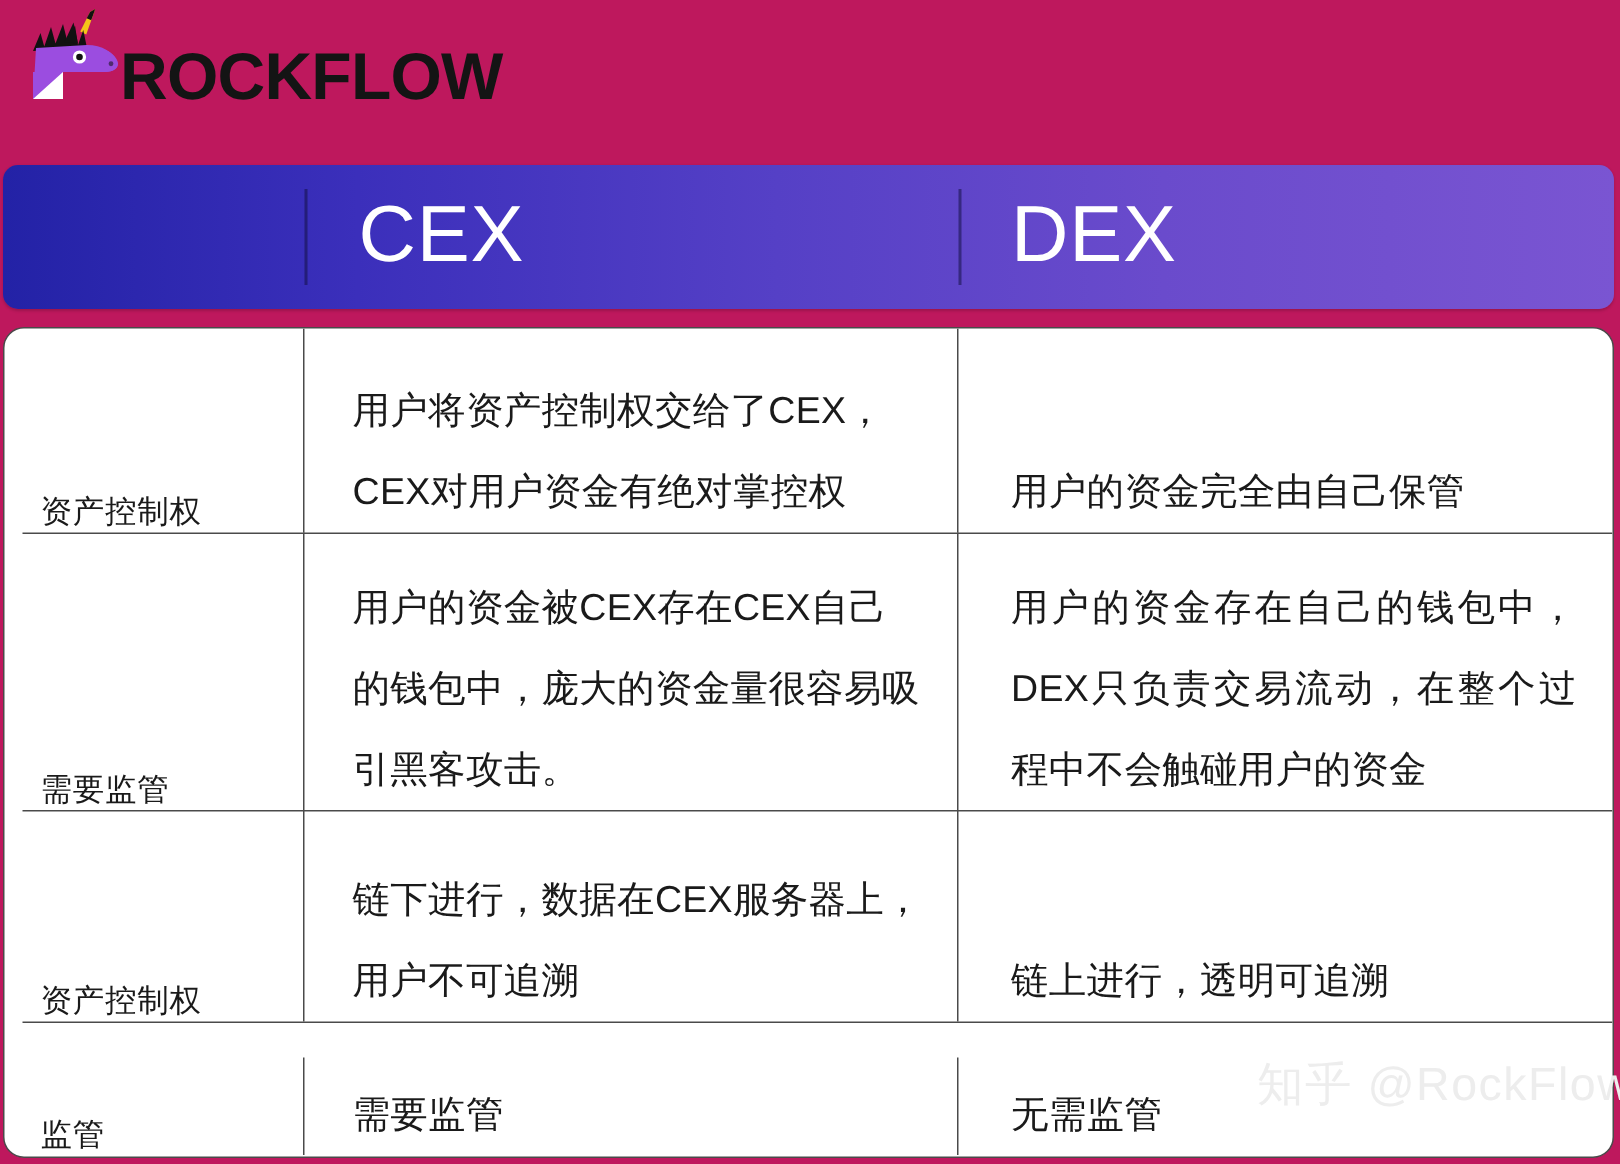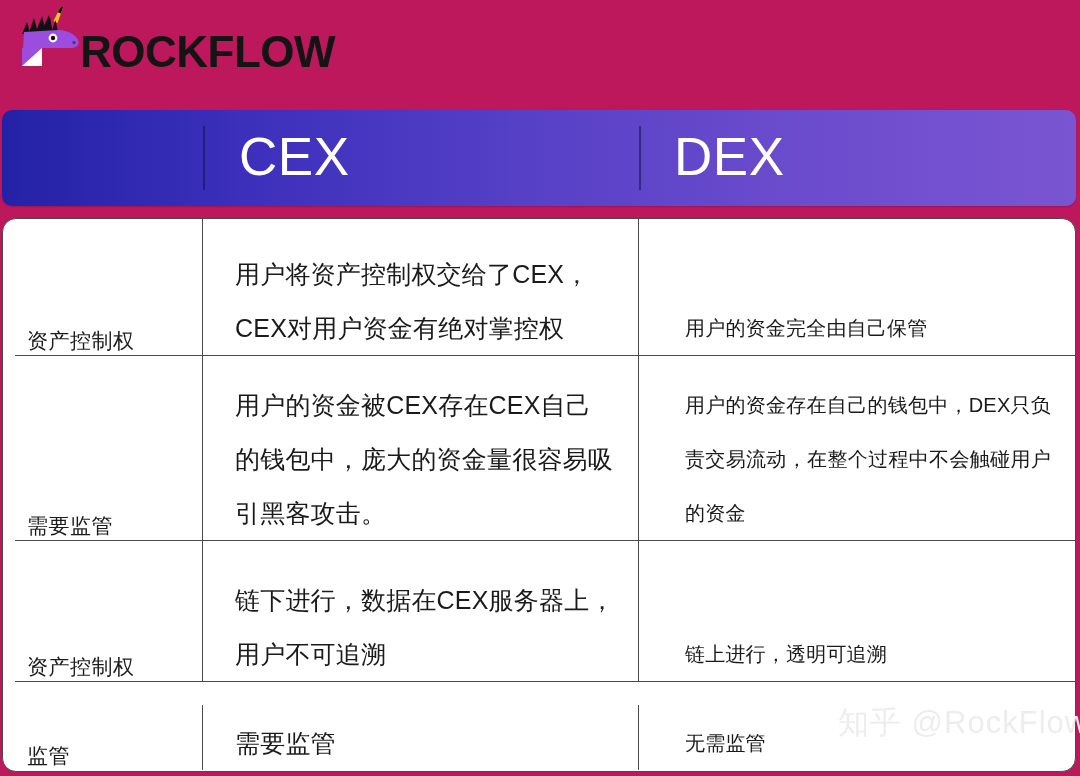--- a/index.html
+++ b/index.html
@@ -142,24 +142,24 @@
     width: 436px;
     padding-left: 32px;
     padding-right: 22px;
     border-left: 1.4px solid #4a4a4a;
     font-size: 25px;
     line-height: 54px;
     letter-spacing: 0.2px;
   }
   .cell.dex {
     width: 437px;
-    padding-left: 46px;
+    padding-left: 35px;
     padding-right: 24px;
     border-left: 1.4px solid #4a4a4a;
-    font-size: 20px;
+    font-size: 25px;
     line-height: 54px;
     letter-spacing: 0.2px;
   }
   
   .row.r4 .cell.cex,
   .row.r4 .cell.dex {
     border-left: 1.4px solid #4a4a4a;
     margin-top: 24px;
   }
 

